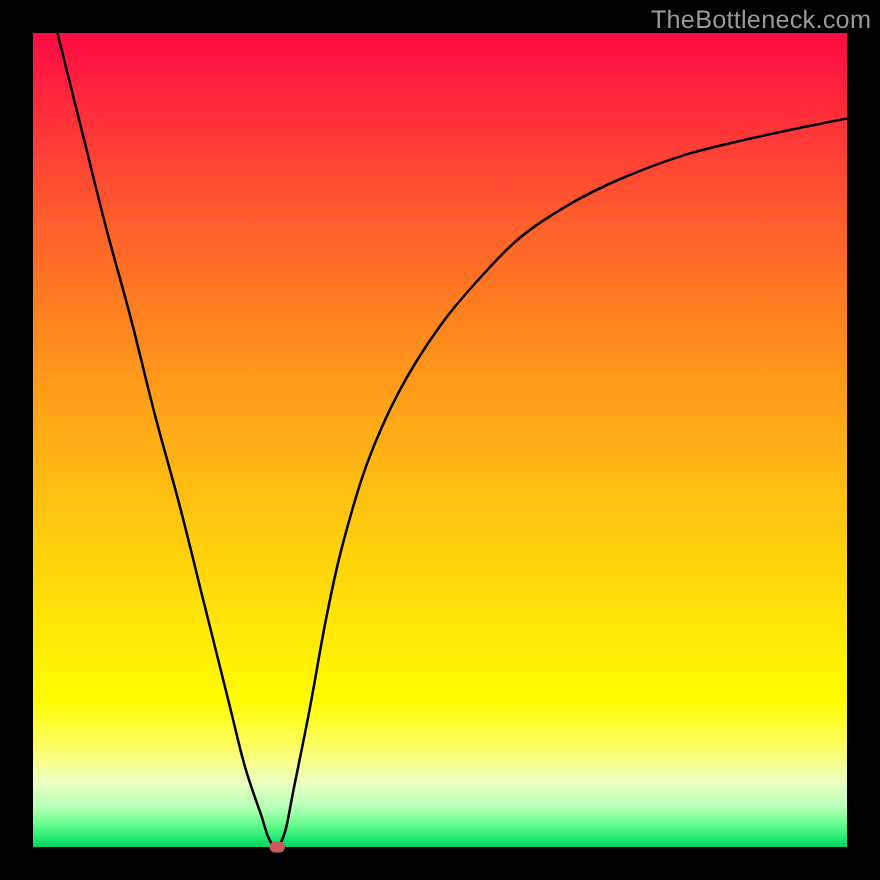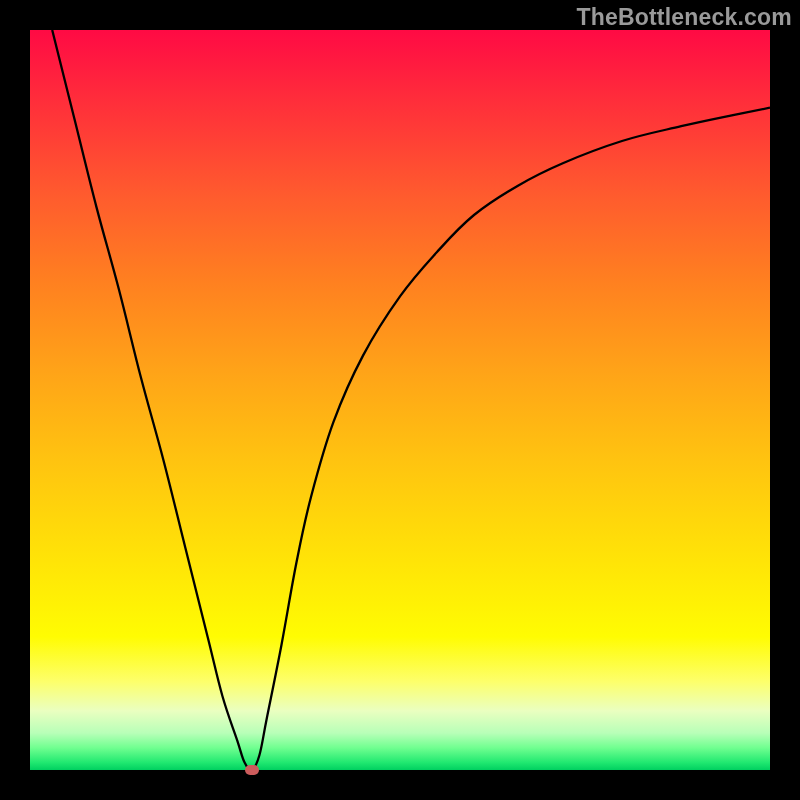--- a/index.html
+++ b/index.html
@@ -41,21 +41,21 @@
       #20e870 99%,
       #00d060 100%
     );
   }
   .watermark {
     position: absolute;
     top: 4px;
     right: 8px;
     color: #9a9a9a;
     font-size: 23px;
-    font-weight: 700;
+    font-weight: 400;
     letter-spacing: 0.2px;
   }
   .curve {
     position: absolute;
     top: 0;
     left: 0;
     width: 740px;
     height: 740px;
     pointer-events: none;
   }

